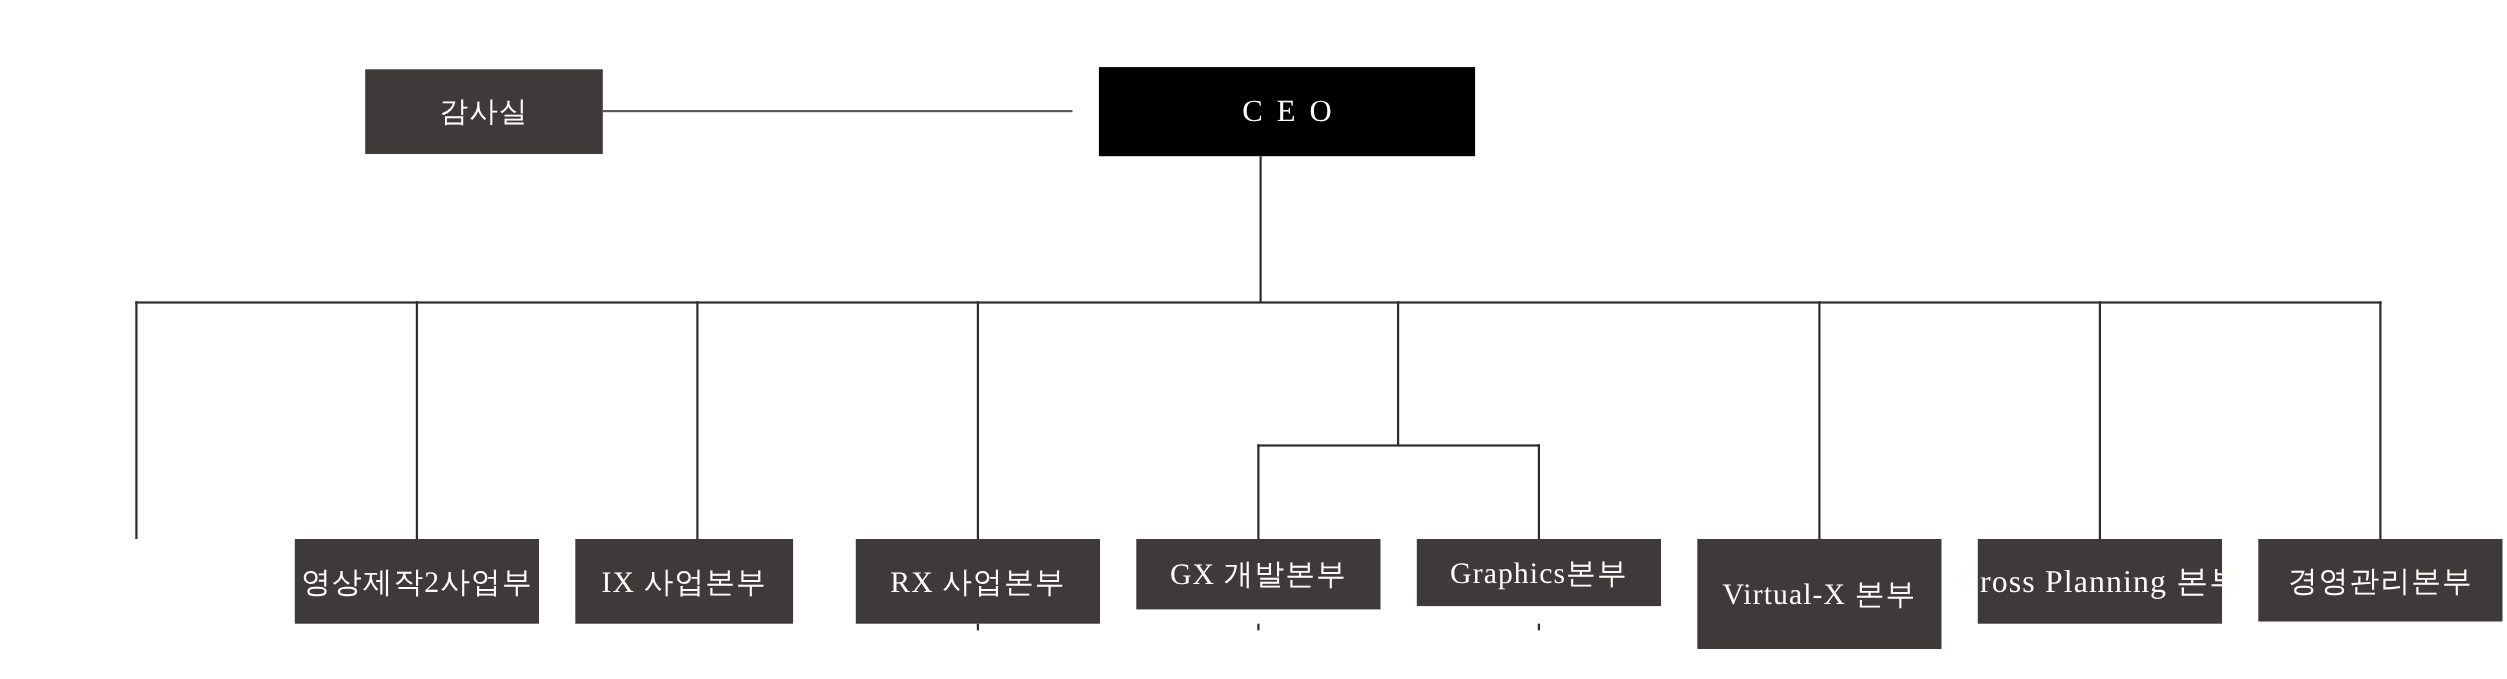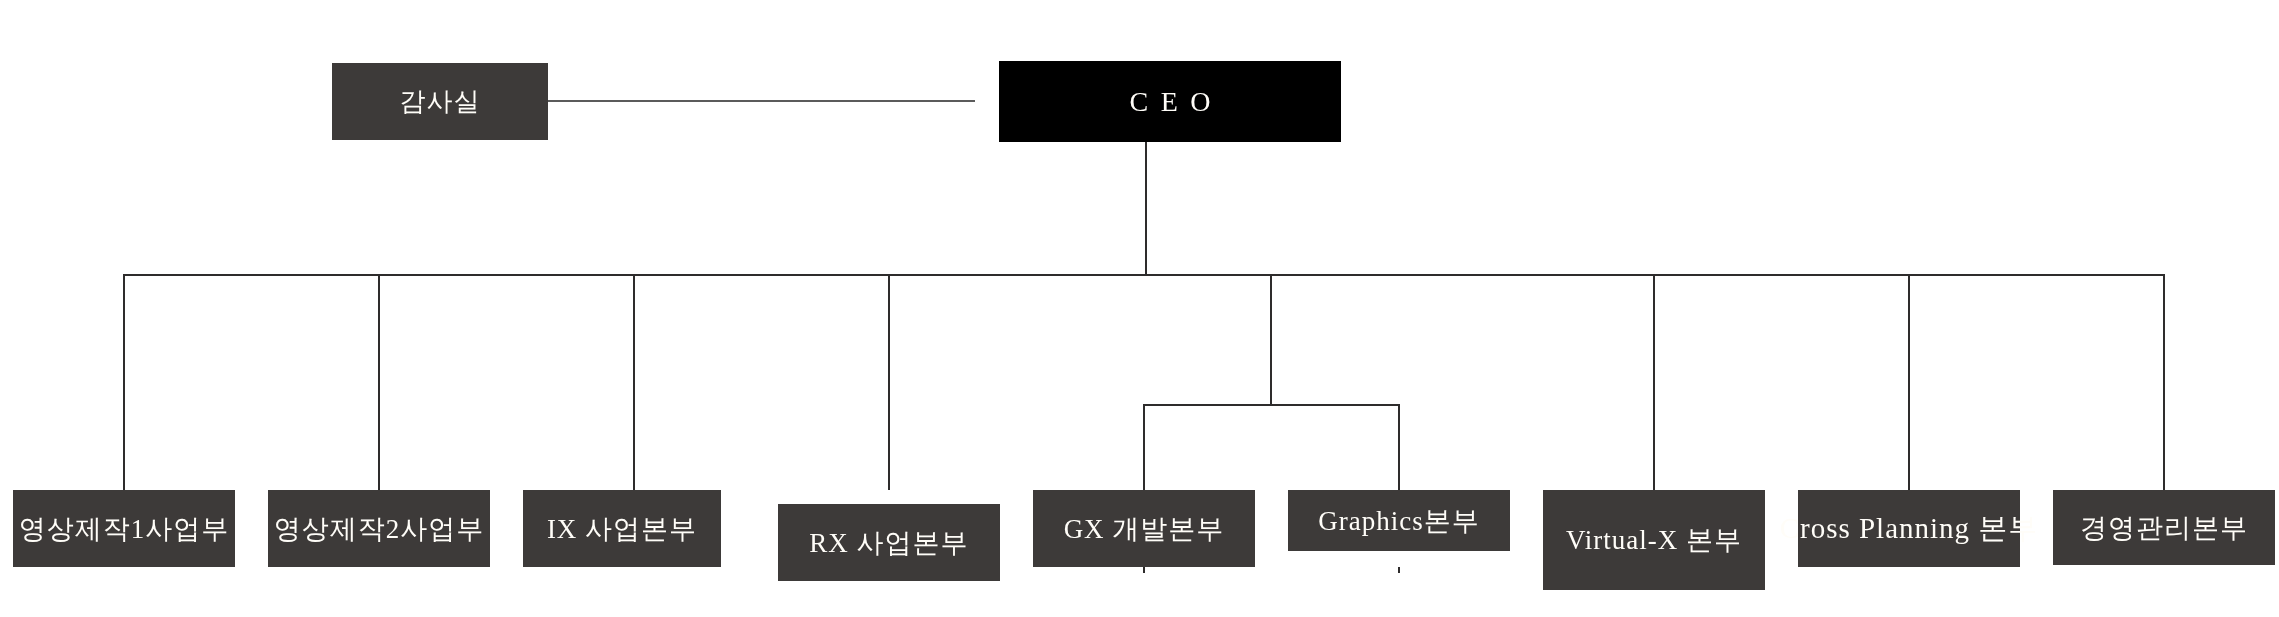--- a/index.html
+++ b/index.html
@@ -71,23 +71,22 @@
   <div class="vline" style="left:1270px; top:274px; height:131px;"></div>
   <div class="hline" style="left:1143px; top:404px; width:257px;"></div>
   <div class="vline" style="left:1143px; top:404px; height:86px;"></div>
   <div class="vline" style="left:1398px; top:404px; height:86px;"></div>
 
   <div class="vline" style="left:888px;  top:567px; height:6px;"></div>
   <div class="vline" style="left:1143px; top:567px; height:6px;"></div>
   <div class="vline" style="left:1398px; top:567px; height:6px;"></div>
   <div class="vline" style="left:1653px; top:567px; height:6px;"></div>
 
-  <div class="node" style="left:13px;   top:490px; width:222px; height:77px;">영상제작1사업부</div>
   <div class="node" style="left:268px;  top:490px; width:222px; height:77px;">영상제작2사업부</div>
   <div class="node" style="left:523px;  top:490px; width:198px; height:77px;">IX 사업본부</div>
-  <div class="node" style="left:778px;  top:490px; width:222px; height:77px;margin-top:14px;">RX 사업본부</div>
-  <div class="node" style="left:1033px; top:490px; width:222px; height:77px;">GX 개발본부</div>
+  <div class="node" style="left:778px;  top:490px; width:222px; height:77px;">RX 사업본부</div>
+  <div class="node" style="left:1033px; top:490px; width:222px; height:64px;">GX 개발본부</div>
   <div class="node" style="left:1288px; top:490px; width:222px; height:61px;">Graphics본부</div>
   <div class="node" style="left:1543px; top:490px; width:222px; height:100px;">Virtual-X 본부</div>
   <div class="node" style="left:1798px; top:490px; width:222px; height:77px; font-size:29px;">Cross Planning 본부</div>
   <div class="node" style="left:2053px; top:490px; width:222px; height:75px;">경영관리본부</div>
 
 </div>
 
 </body></html>

